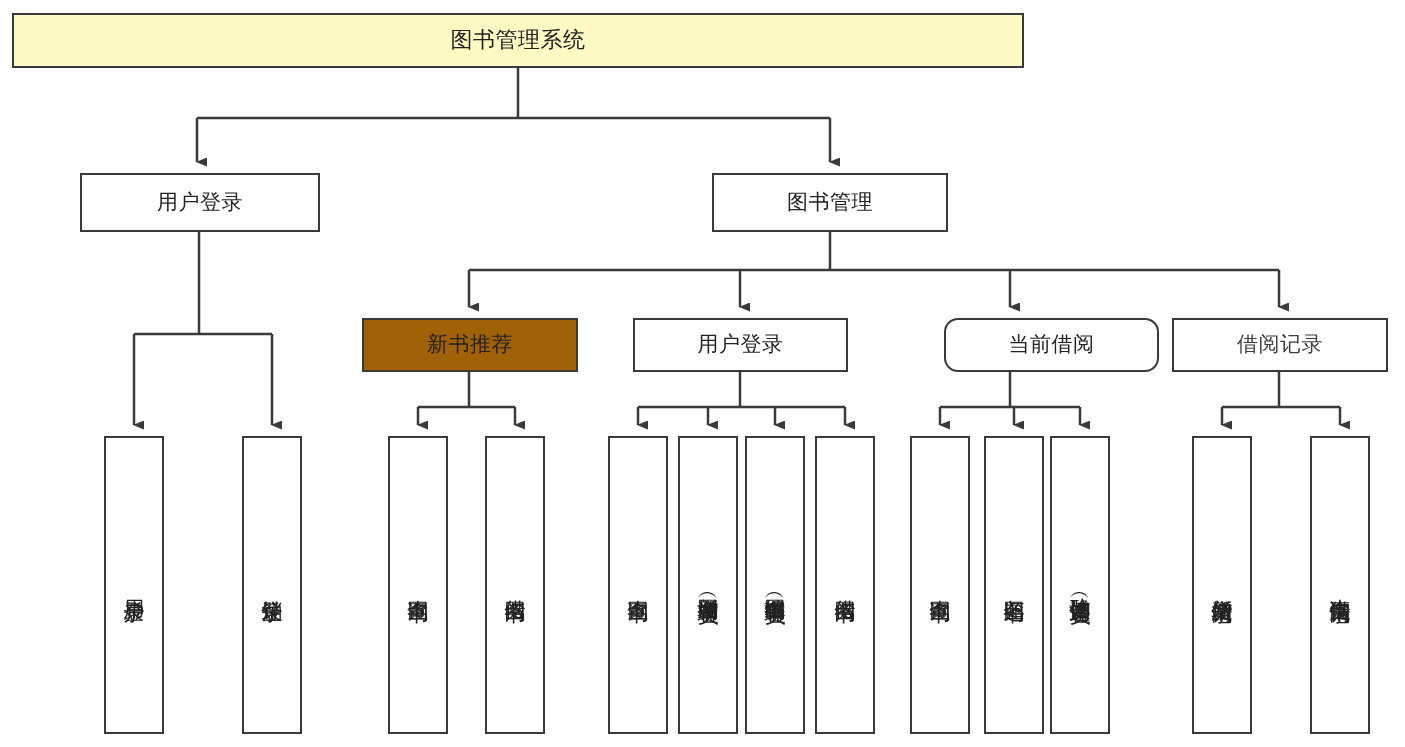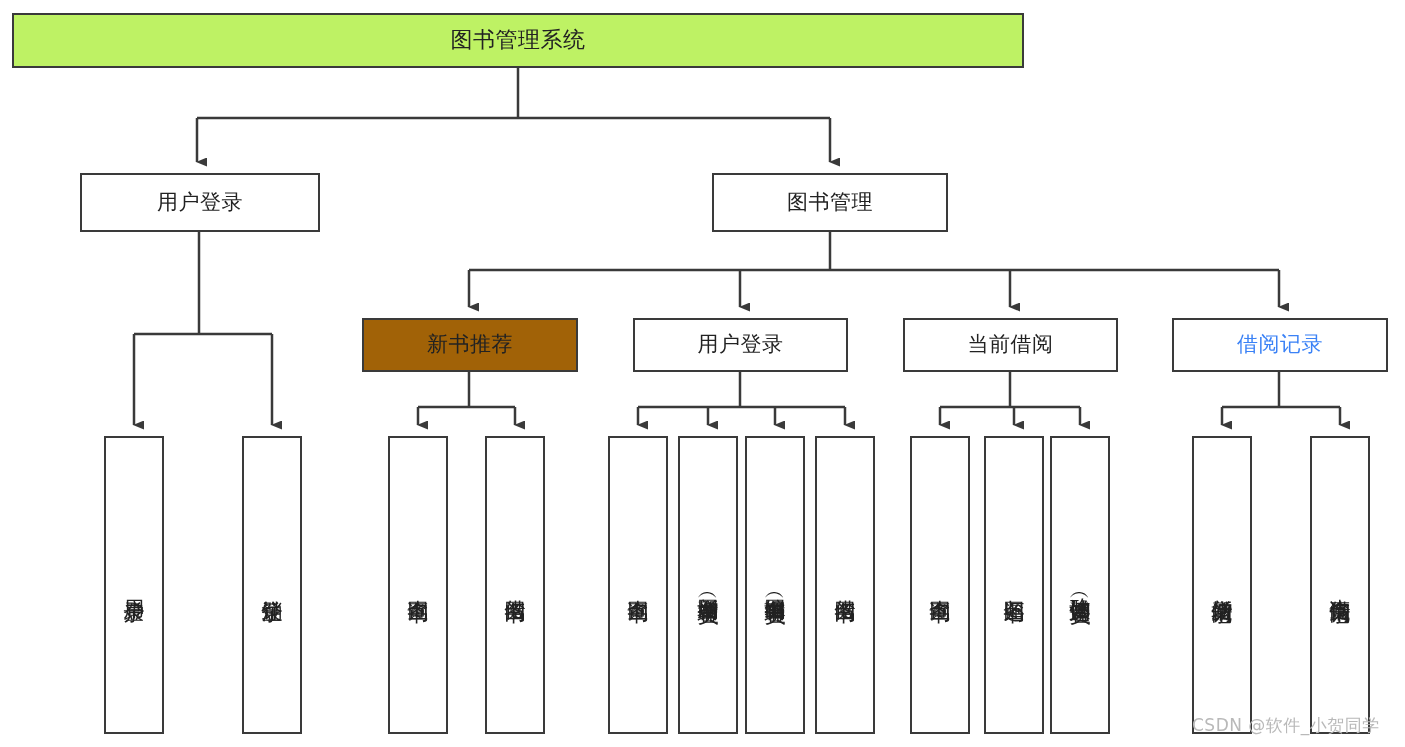--- a/index.html
+++ b/index.html
@@ -102,40 +102,40 @@
         <line x1="940" y1="407" x2="940" y2="425" stroke="#3a3a3a" stroke-width="2.5" marker-end="url(#arrowhead)"></line>
         <line x1="1014" y1="407" x2="1014" y2="425" stroke="#3a3a3a" stroke-width="2.5" marker-end="url(#arrowhead)"></line>
         <line x1="1080" y1="407" x2="1080" y2="425" stroke="#3a3a3a" stroke-width="2.5" marker-end="url(#arrowhead)"></line>
         <line x1="1279" y1="372" x2="1279" y2="407" stroke="#3a3a3a" stroke-width="2.5"></line>
         <line x1="1222" y1="407" x2="1340" y2="407" stroke="#3a3a3a" stroke-width="2.5"></line>
         <line x1="1222" y1="407" x2="1222" y2="425" stroke="#3a3a3a" stroke-width="2.5" marker-end="url(#arrowhead)"></line>
         <line x1="1340" y1="407" x2="1340" y2="425" stroke="#3a3a3a" stroke-width="2.5" marker-end="url(#arrowhead)"></line>
       </g>
   </svg>
   <div id="nodes-layer">
-      <div class="node-box" style="left: 12px; top: 13px; width: 1012px; height: 55px; border-color: rgb(58, 58, 58); background: #bef264;">
+      <div class="node-box" style="left: 12px; top: 13px; width: 1012px; height: 55px; border-color: rgb(58, 58, 58); background: #fef9c3;">
         <span class="node-label-h root-label" style="color: rgb(34, 34, 34);">图书管理系统</span>
       </div>
       <div class="node-box" style="left: 80px; top: 173px; width: 240px; height: 59px; border-color: rgb(58, 58, 58); background: rgb(255, 255, 255);">
         <span class="node-label-h" style="color: rgb(34, 34, 34);">用户登录</span>
       </div>
       <div class="node-box" style="left: 712px; top: 173px; width: 236px; height: 59px; border-color: rgb(58, 58, 58); background: rgb(255, 255, 255);">
         <span class="node-label-h" style="color: rgb(34, 34, 34);">图书管理</span>
       </div>
       <div class="node-box" style="left: 362px; top: 318px; width: 216px; height: 54px; border-color: rgb(58, 58, 58); background: #a16207;">
         <span class="node-label-h" style="color: rgb(34, 34, 34);">新书推荐</span>
       </div>
       <div class="node-box" style="left: 633px; top: 318px; width: 215px; height: 54px; border-color: rgb(58, 58, 58); background: rgb(255, 255, 255);">
         <span class="node-label-h" style="color: rgb(34, 34, 34);">用户登录</span>
       </div>
-      <div class="node-box" style="left: 903px; top: 318px; width: 215px; height: 54px; border-color: rgb(58, 58, 58); background: rgb(255, 255, 255);">
+      <div class="node-box" style="left: 944px; top: 318px; width: 215px; height: 54px; border-color: rgb(58, 58, 58); background: rgb(255, 255, 255); border-radius: 14px;">
         <span class="node-label-h" style="color: rgb(34, 34, 34);">当前借阅</span>
       </div>
       <div class="node-box" style="left: 1172px; top: 318px; width: 216px; height: 54px; border-color: rgb(58, 58, 58); background: rgb(255, 255, 255);">
-        <span class="node-label-h" style="color: #3b82f6;">借阅记录</span>
+        <span class="node-label-h" style="color: #404040;">借阅记录</span>
       </div>
       <div class="node-box" style="left: 104px; top: 436px; width: 60px; height: 298px; border-color: rgb(58, 58, 58); background: rgb(255, 255, 255);">
         <span class="node-label-v" style="color: rgb(34, 34, 34);">用户登录</span>
       </div>
       <div class="node-box" style="left: 242px; top: 436px; width: 60px; height: 298px; border-color: rgb(58, 58, 58); background: rgb(255, 255, 255);">
         <span class="node-label-v" style="color: rgb(34, 34, 34);">注销登录</span>
       </div>
       <div class="node-box" style="left: 388px; top: 436px; width: 60px; height: 298px; border-color: rgb(58, 58, 58); background: rgb(255, 255, 255);">
         <span class="node-label-v" style="color: rgb(34, 34, 34);">查询图书</span>
       </div>
@@ -163,14 +163,13 @@
       <div class="node-box" style="left: 1050px; top: 436px; width: 60px; height: 298px; border-color: rgb(58, 58, 58); background: rgb(255, 255, 255);">
         <span class="node-label-v" style="color: rgb(34, 34, 34);">确认归还（管理员）</span>
       </div>
       <div class="node-box" style="left: 1192px; top: 436px; width: 60px; height: 298px; border-color: rgb(58, 58, 58); background: rgb(255, 255, 255);">
         <span class="node-label-v" style="color: rgb(34, 34, 34);">新增借阅记录</span>
       </div>
       <div class="node-box" style="left: 1310px; top: 436px; width: 60px; height: 298px; border-color: rgb(58, 58, 58); background: rgb(255, 255, 255);">
         <span class="node-label-v" style="color: rgb(34, 34, 34);">查询借阅记录</span>
       </div>
     </div>
-  <div class="watermark" style="left: 1192px; top: 714px; color: rgb(185, 185, 185);">CSDN @软件_小贺同学</div>
 </div>
 
 </body></html>

